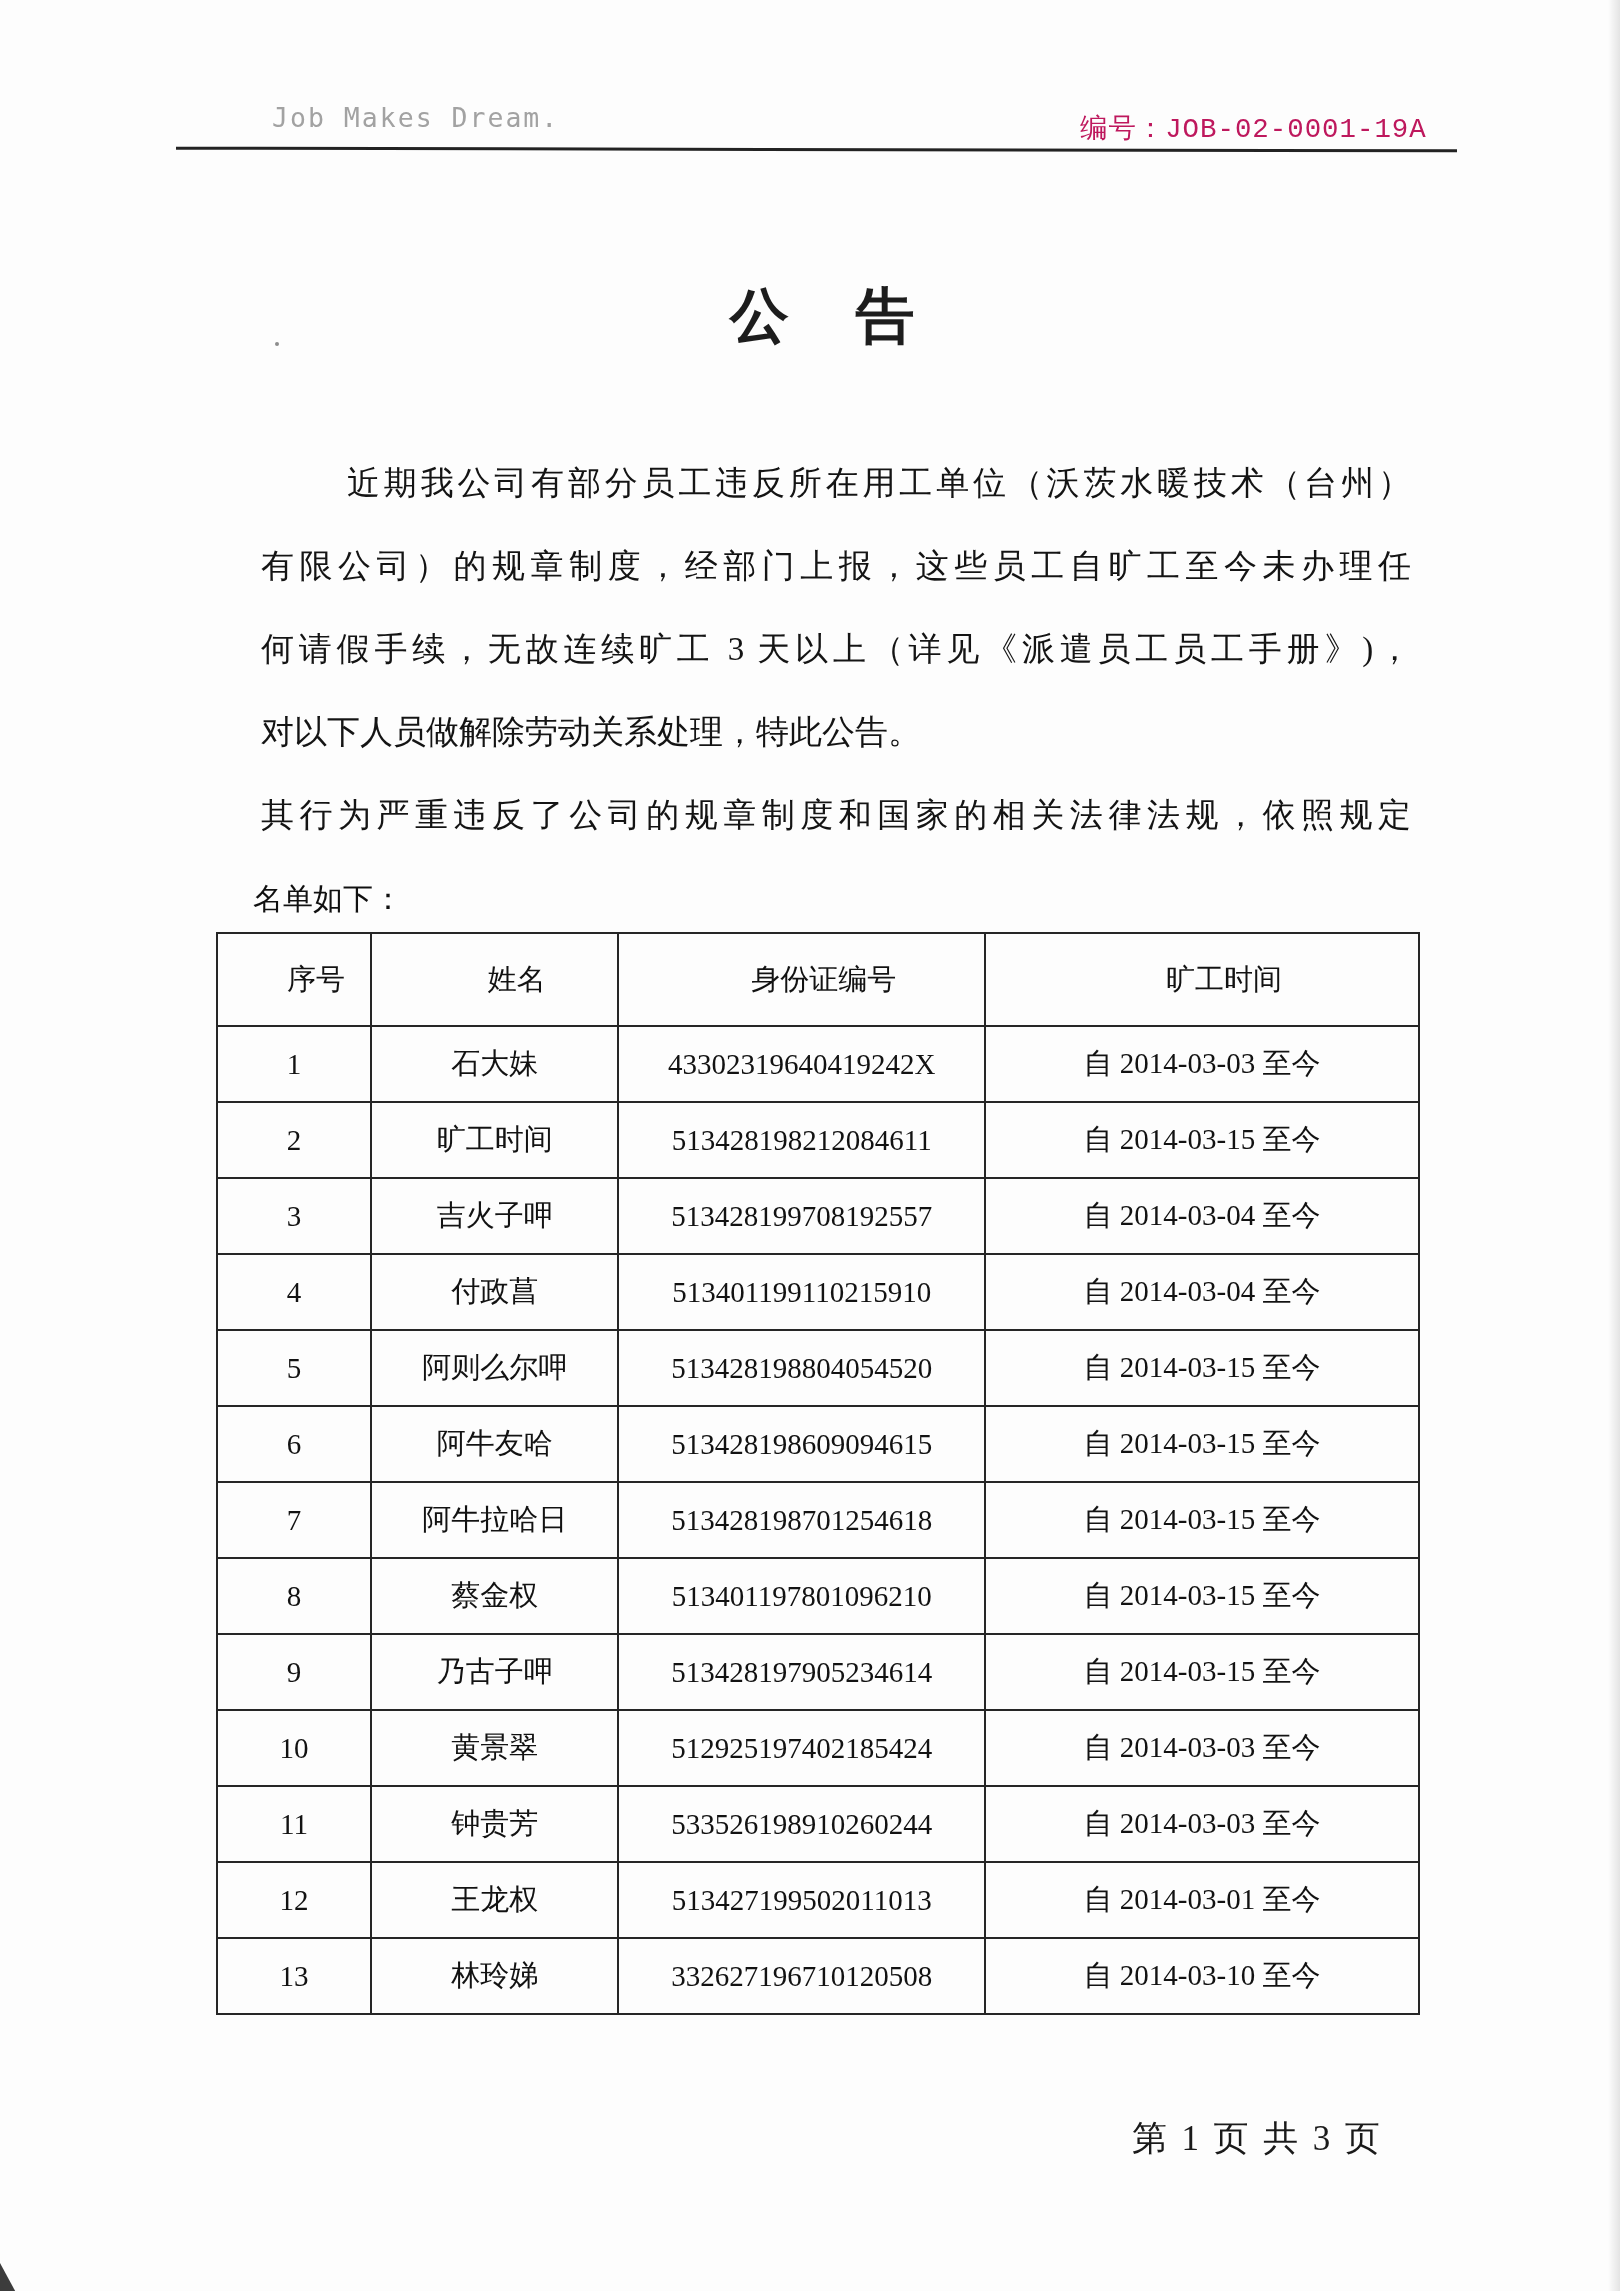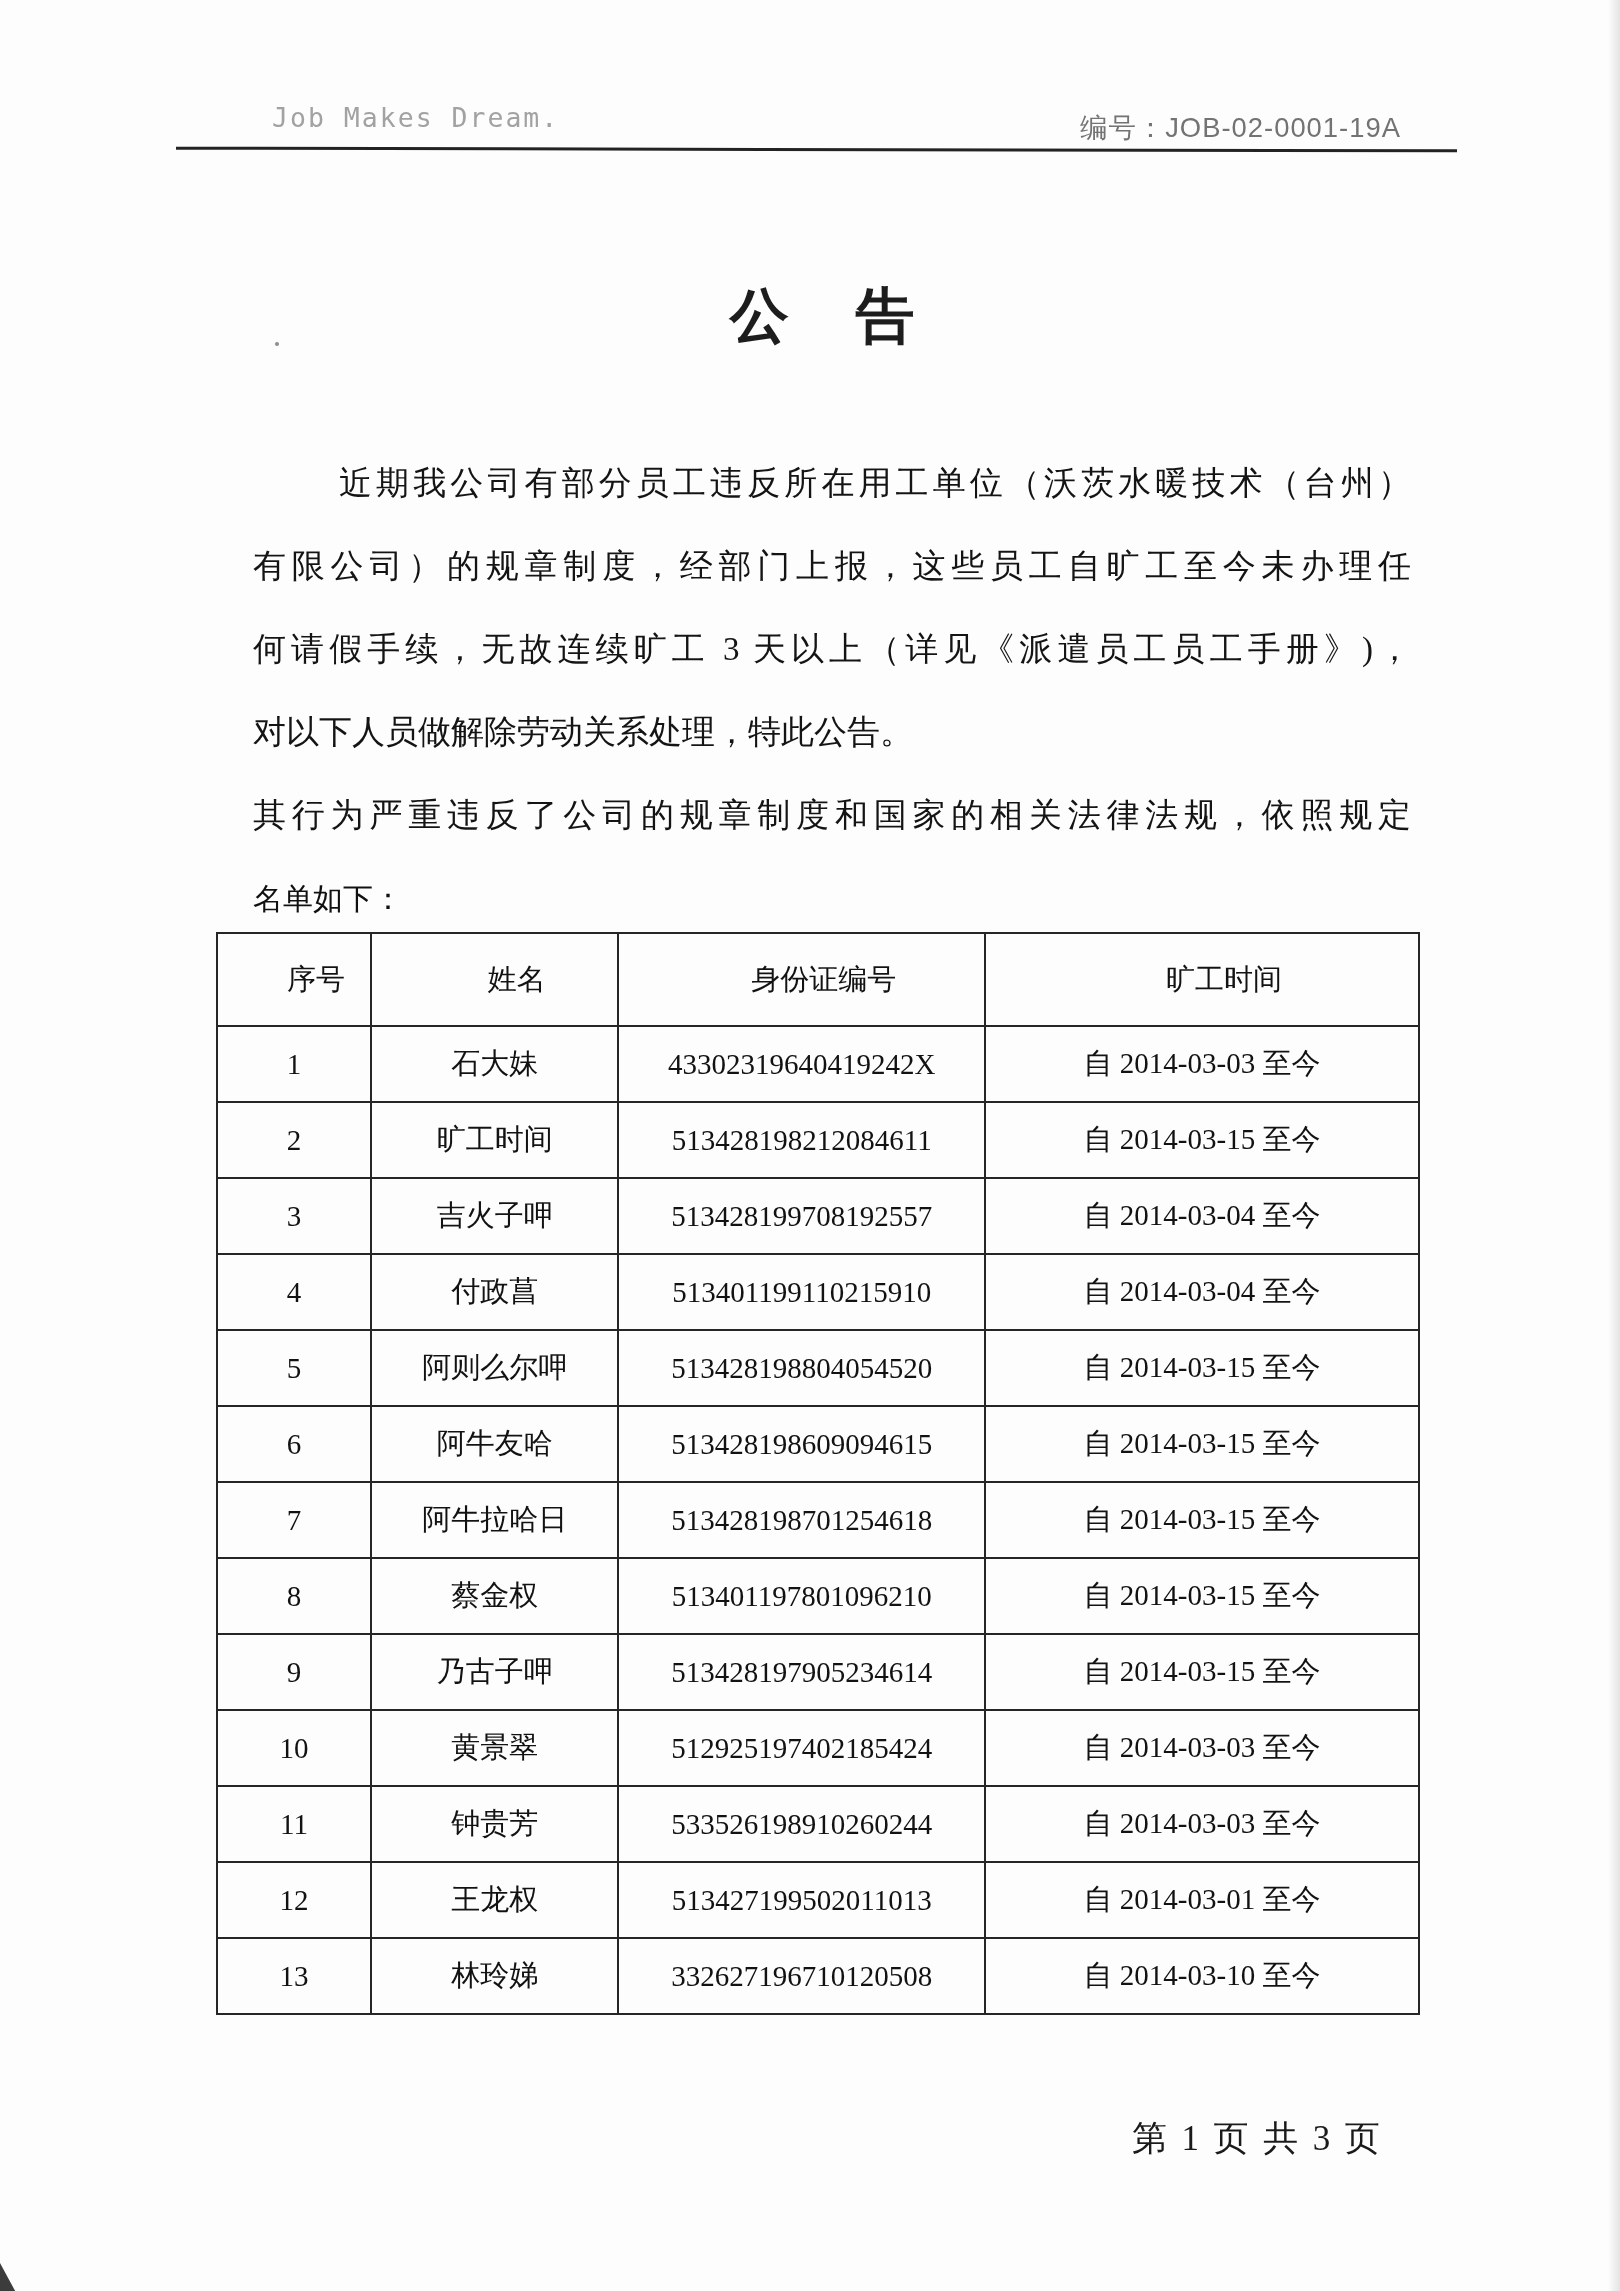--- a/index.html
+++ b/index.html
@@ -34,41 +34,41 @@
   }
   
   .scan-header{position:absolute;left:0;top:0;width:100%;height:157px;}
   .slogan{
     position:absolute;left:272px;top:102px;
     font-family:"DejaVu Sans Mono","Liberation Mono",monospace;
     font-size:26.5px;letter-spacing:2px;color:var(--faded-ink);
   }
   .doc-number{
     position:absolute;left:1080px;top:110px;
-    font-family:Liberation Sans, sans-serif;
-    font-size:27.4px;letter-spacing:1px;color:#737373;
+    font-family:Liberation Mono, monospace;
+    font-size:27.4px;letter-spacing:1px;color:#be185d;
   }
   .header-rule{
     position:absolute;left:176px;top:148px;width:1281px;height:2.9px;
     background:#232323;transform:rotate(0.12deg);
   }
   
   .doc-title{
     position:absolute;left:0;top:277px;width:100%;
     text-align:center;font-size:59px;font-weight:bold;
     letter-spacing:3.9px;color:#1d1d1d;padding-left:28px;
   }
   
   .announcement-body{
     position:absolute;left:253px;top:459px;width:1158px;
     font-size:33px;color:#141414;
   }
   .body-line{
     height:83px;line-height:49px;
-    text-align:justify;text-align-last:justify;
+    text-align:justify;text-align-last:justify;margin-left:8px;
   }
   .body-line.first{padding-left:86px;}
   .body-line.last{text-align-last:left;}
   
   .list-label{
     position:absolute;left:253px;top:879px;
     font-size:30px;font-weight:normal;color:#101010;
   }
   
   .roster-table{

